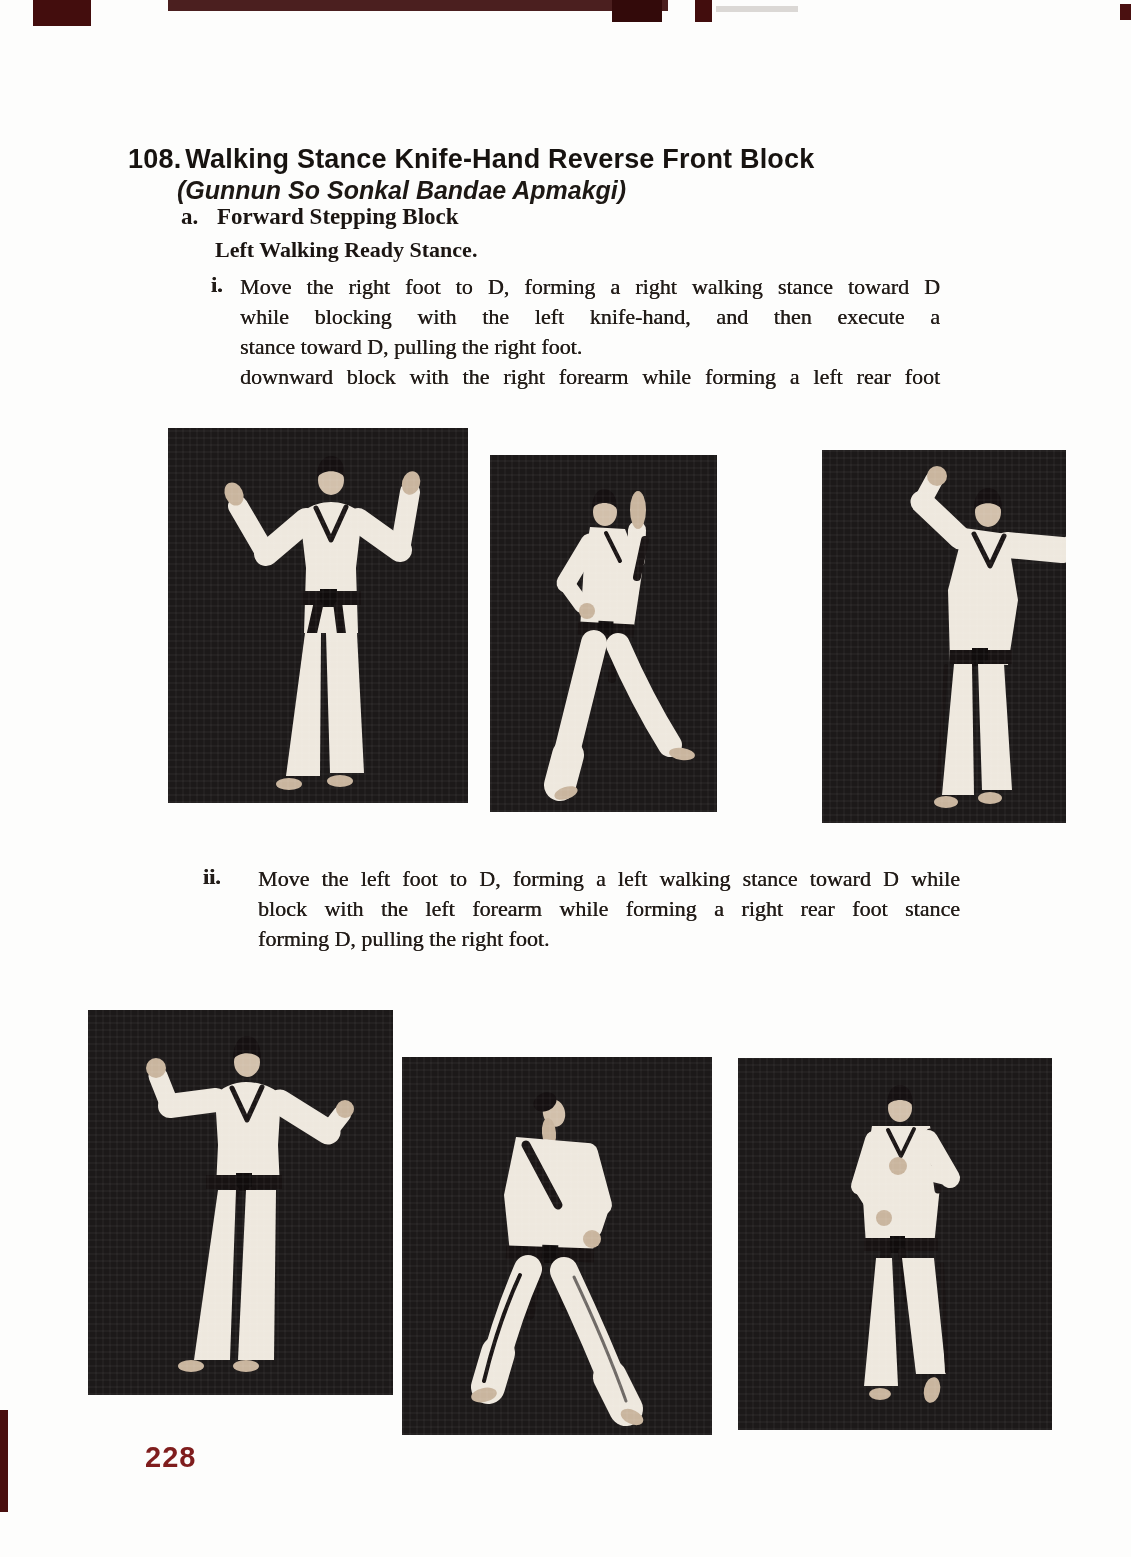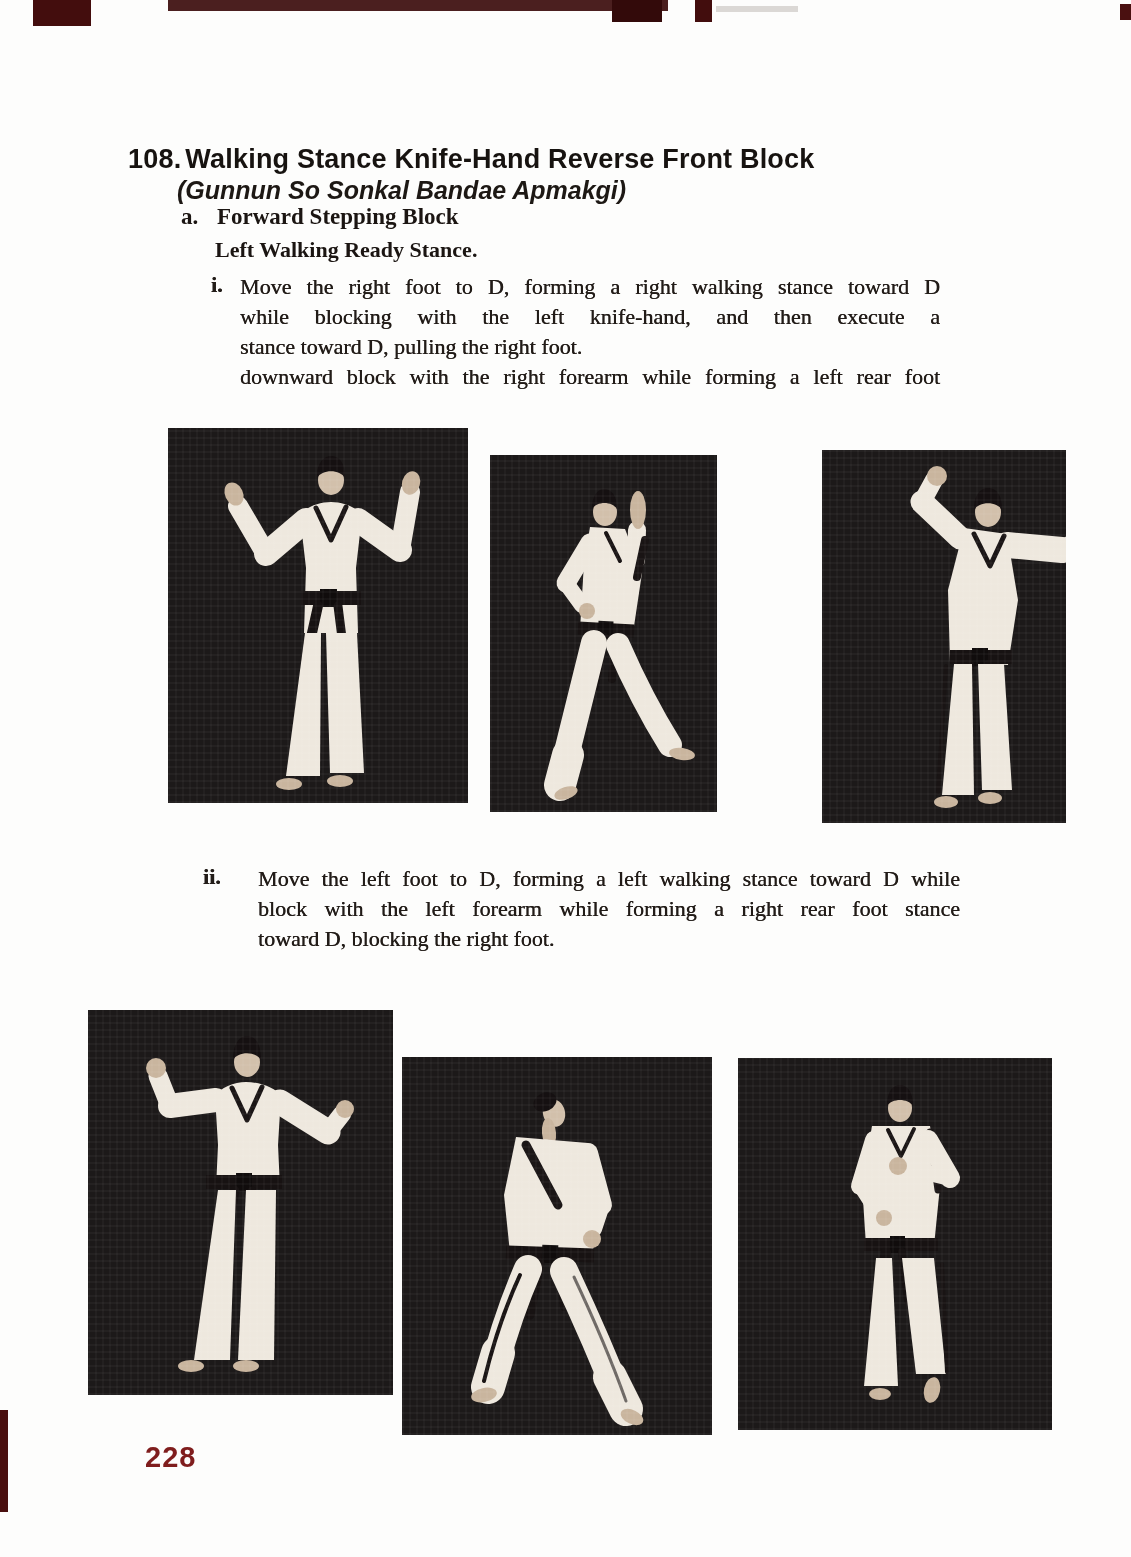--- a/index.html
+++ b/index.html
@@ -172,21 +172,21 @@
         <ellipse cx="168" cy="348" rx="12" ry="6" fill="#c9b59e"></ellipse>
       </g>
     </svg>
   </div>
 
   <div class="step step-ii">
     <span class="marker">ii.</span>
     <div class="lines">
       <div class="jline">Move the left foot to D, forming a left walking stance toward D while</div>
       <div class="jline">block with the left forearm while forming a right rear foot stance</div>
-      <div class="jline last">toward D, blocking the right foot.</div>
+      <div class="jline last">forming D, pulling the right foot.</div>
     </div>
   </div>
 
   <div class="photo p4">
     <svg viewBox="0 0 305 385">
       <g stroke-linecap="round" stroke-linejoin="round">
         <path d="M128,90 L82,96" stroke="#eee8de" stroke-width="24" fill="none"></path>
         <path d="M82,96 L70,66" stroke="#eee8de" stroke-width="19" fill="none"></path>
         <circle cx="68" cy="58" r="10" fill="#c9b59e"></circle>
         <path d="M192,92 L240,122" stroke="#eee8de" stroke-width="25" fill="none"></path>

